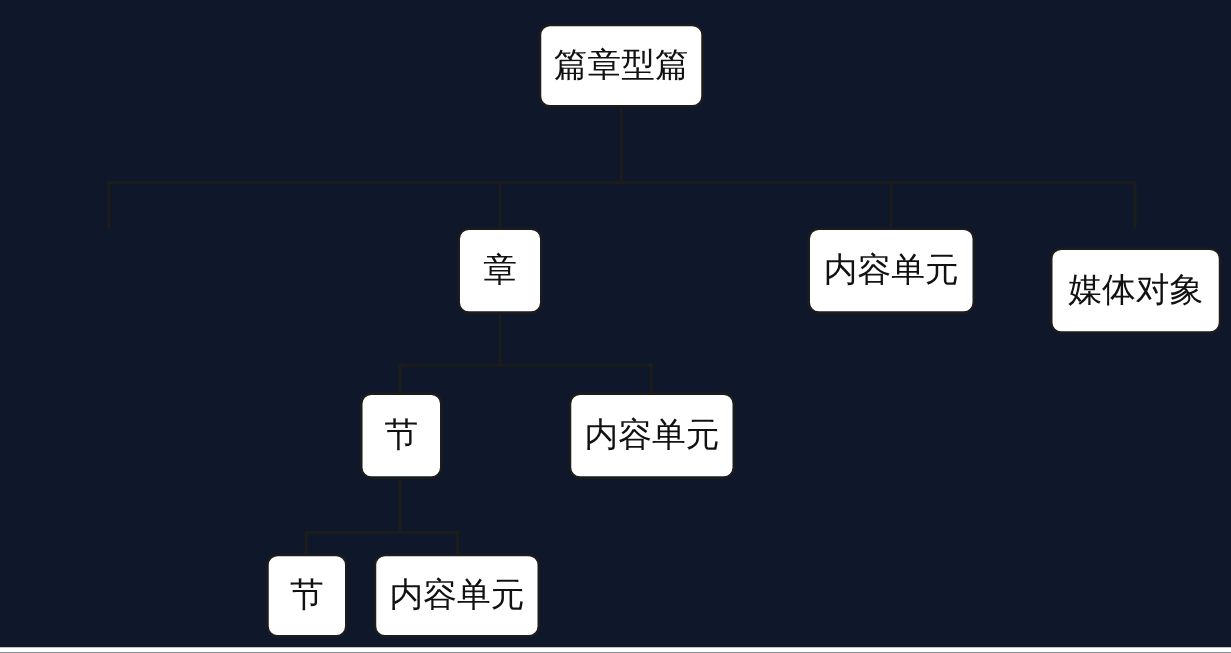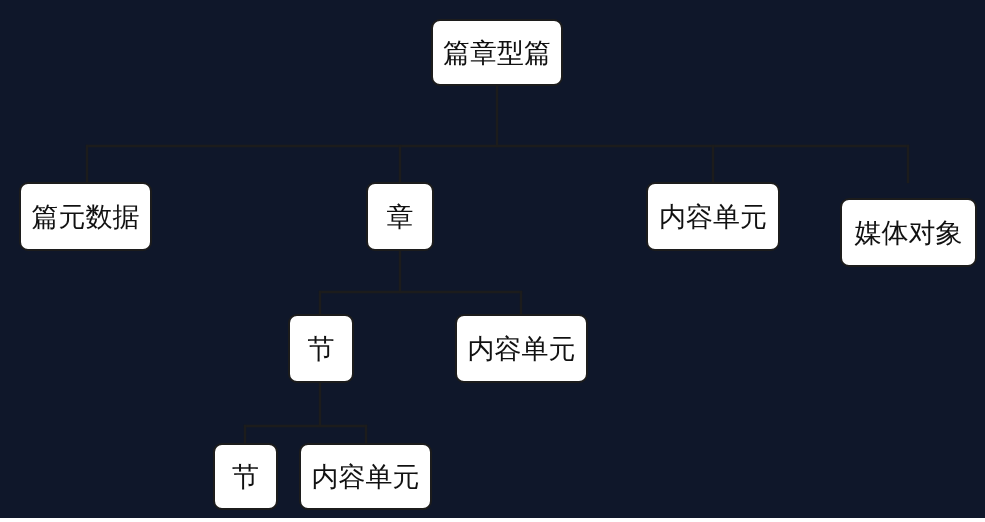--- a/index.html
+++ b/index.html
@@ -86,23 +86,20 @@
       <path d="M245,426 L366,426"></path>
       <path d="M245,426 L245,443"></path>
       <path d="M366,426 L366,443"></path>
     </g>
   </svg>
 
   <div class="node" id="node-root">
     <span class="node-label">篇章型篇</span>
   </div>
 
-  <div class="node" id="node-meta">
-    <span class="node-label">篇元数据</span>
-  </div>
 
   <div class="node" id="node-chapter">
     <span class="node-label">章</span>
   </div>
 
   <div class="node" id="node-unit-r2">
     <span class="node-label">内容单元</span>
   </div>
 
   <div class="node" id="node-media">

